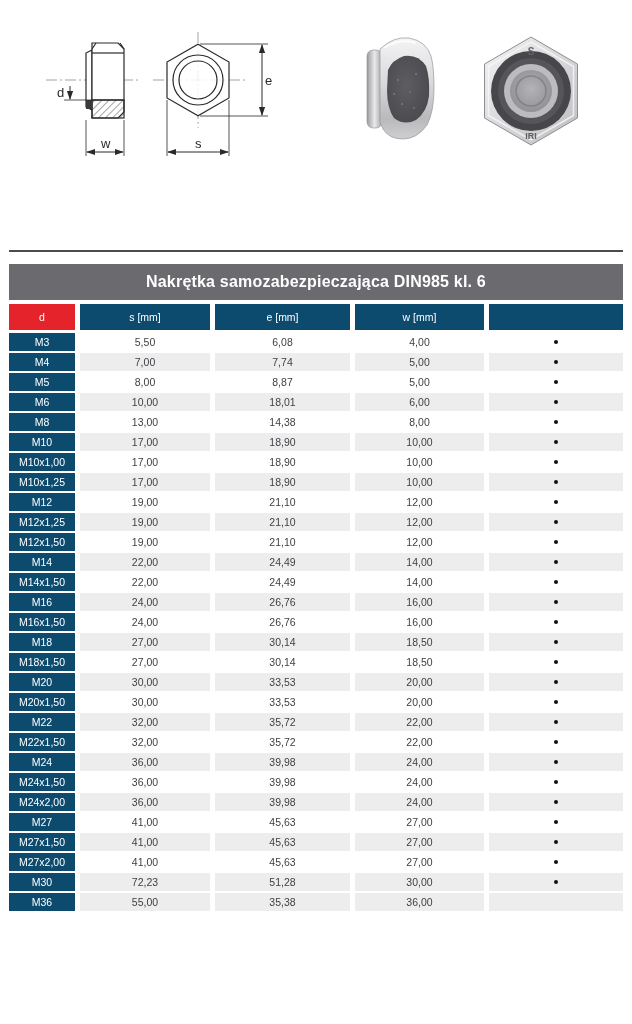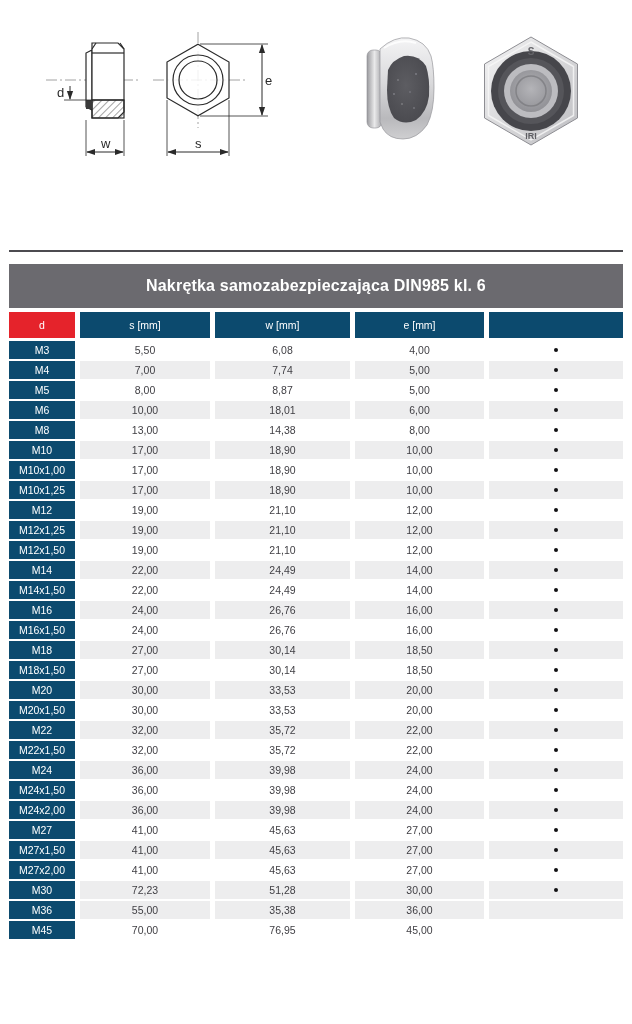--- a/index.html
+++ b/index.html
@@ -7,21 +7,21 @@
   .page{position:relative;width:632px;height:1024px;background:#fff;overflow:hidden;}
 
   
   .drawing-svg{position:absolute;left:38px;top:22px;}
   .photo-side-svg{position:absolute;left:364px;top:34px;}
   .photo-top-svg{position:absolute;left:484px;top:34px;}
 
   
   .table-wrap{position:absolute;left:9px;top:250px;width:614px;}
   .top-rule{height:2px;background:#4c4b50;margin-bottom:12px;}
-  .title-bar{height:44px;background:#6b6a6f;color:#ffffff;display:flex;align-items:center;justify-content:center;
+  .title-bar{height:36px;background:#6b6a6f;color:#ffffff;display:flex;align-items:center;justify-content:center;
              font-size:16px;font-weight:600;letter-spacing:.2px;margin-bottom:4px;}
   .grid{display:grid;grid-template-columns:66px 130px 135px 129px 1fr;column-gap:5px;}
   .header-row{margin-bottom:3px;}
   .header-row .cell{height:26px;background:#0c4a6e;color:#ffffff;font-size:10.5px;
                     display:flex;align-items:center;justify-content:center;}
   .header-row .cell.red{background:#e5232b;}
   .data-row{margin-bottom:2px;}
   .data-row .cell{height:18px;display:flex;align-items:center;justify-content:center;
                   font-size:10.5px;color:#3f3e43;background:#ffffff;}
   .data-row.alt .cell{background:#ededee;}
@@ -148,22 +148,22 @@
     <text x="47" y="105" text-anchor="middle" font-size="9" font-weight="bold" fill="#5d5d62">IRI</text>
   </svg>
 
   <div class="table-wrap">
     <div class="top-rule"></div>
     <div class="title-bar">Nakrętka samozabezpieczająca DIN985 kl. 6</div>
 
     <div class="grid header-row">
       <div class="cell red">d</div>
       <div class="cell">s [mm]</div>
+      <div class="cell">e [mm]</div>
       <div class="cell">w [mm]</div>
-      <div class="cell">e [mm]</div>
       <div class="cell"></div>
     </div>
 
     <div id="rows">
   <div class="grid data-row">
     <div class="cell label">M3</div>
     <div class="cell">5,50</div>
     <div class="cell">6,08</div>
     <div class="cell">4,00</div>
     <div class="cell">
@@ -445,24 +445,17 @@
   <div class="grid data-row alt">
     <div class="cell label">M36</div>
     <div class="cell">55,00</div>
     <div class="cell">35,38</div>
     <div class="cell">36,00</div>
     <div class="cell"></div>
   </div>
 
 
 
-  <div class="grid data-row">
-    <div class="cell label">M45</div>
-    <div class="cell">70,00</div>
-    <div class="cell">76,95</div>
-    <div class="cell">45,00</div>
-    <div class="cell"></div>
-  </div>
 
 </div>
   </div>
 
 </div>
 
 </body></html>

